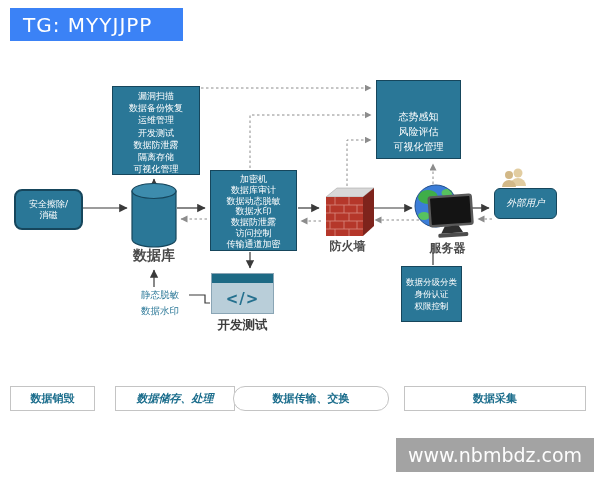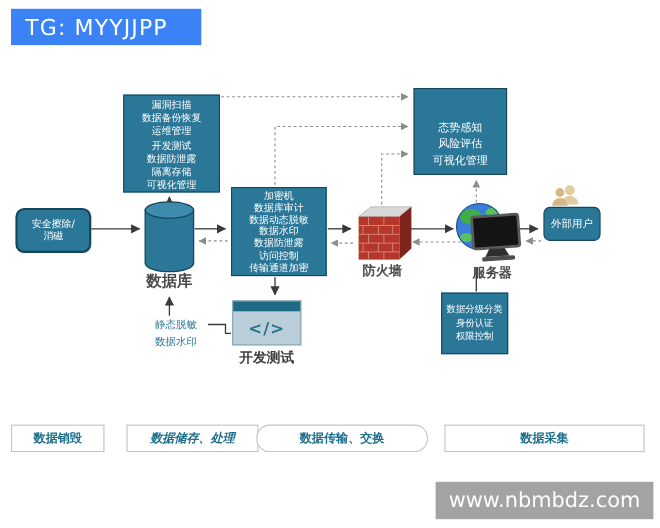--- a/index.html
+++ b/index.html
@@ -25,22 +25,22 @@
   }
   .storage{left:112px;top:86px;width:88px;height:89px;font-size:9px;line-height:12.2px;padding-top:3px;}
   .encrypt{left:210px;top:170px;width:87px;height:81px;font-size:9px;line-height:10.8px;padding-top:3px;}
   .monitorb{left:376px;top:80px;width:85px;height:79px;font-size:10px;line-height:15px;padding-top:28px;}
   .accessb{left:401px;top:266px;width:61px;height:56px;font-size:8.5px;line-height:12px;padding-top:9px;}
   .erase{
     left:14px;top:189px;width:69px;height:41px;border-radius:8px;border:2px solid #16465c;
     font-size:9px;line-height:11px;display:flex;flex-direction:column;align-items:center;justify-content:center;text-align:right;
   }
   .extuser{
-    left:494px;top:188px;width:52px;height:31px;border-radius:6px;border:1.5px solid #16465c;
-    font-size:9.5px;display:flex;align-items:center;justify-content:center;
+    left:494px;top:188px;width:63px;height:31px;border-radius:6px;border:1.5px solid #16465c;
+    font-size:9.5px;display:flex;align-items:center;justify-content:center;font-style:italic;
   }
 
   .caption{color:#4a4a4a;font-weight:bold;text-align:center;}
   .db-label{left:125px;top:247px;width:58px;font-size:14px;}
   .fw-label{left:320px;top:238px;width:55px;font-size:12px;}
   .sv-label{left:420px;top:240px;width:55px;font-size:12px;}
   .dt-label{left:205px;top:317px;width:75px;font-size:12.5px;color:#3d3d3d;}
 
   .note{color:#2a7797;font-size:9.5px;}
   .note1{left:141px;top:289px;}

